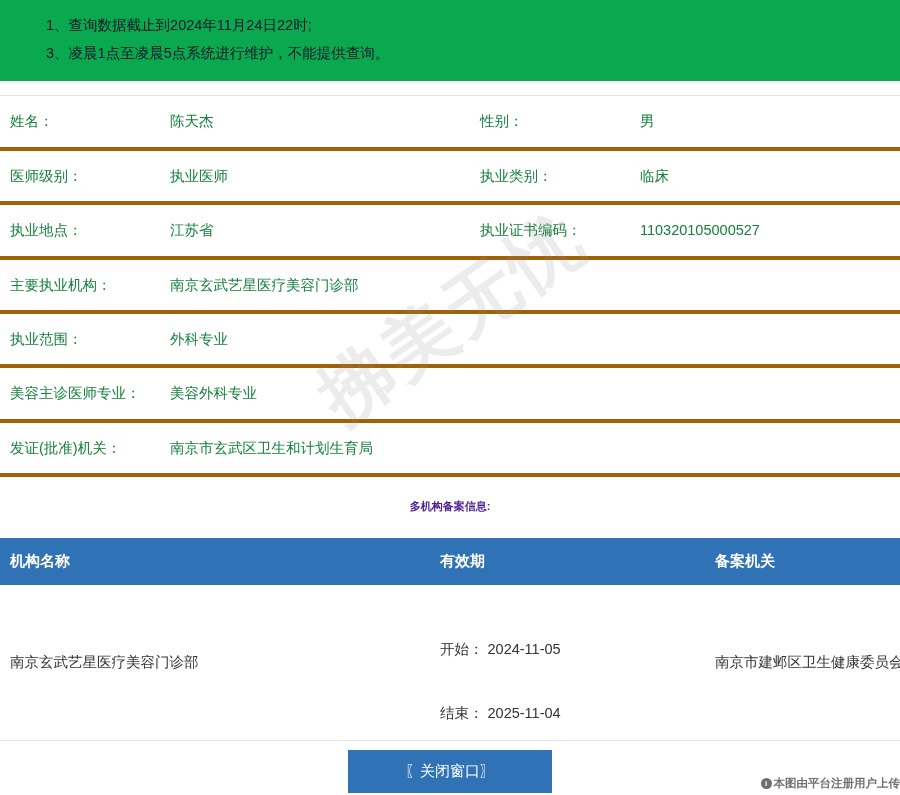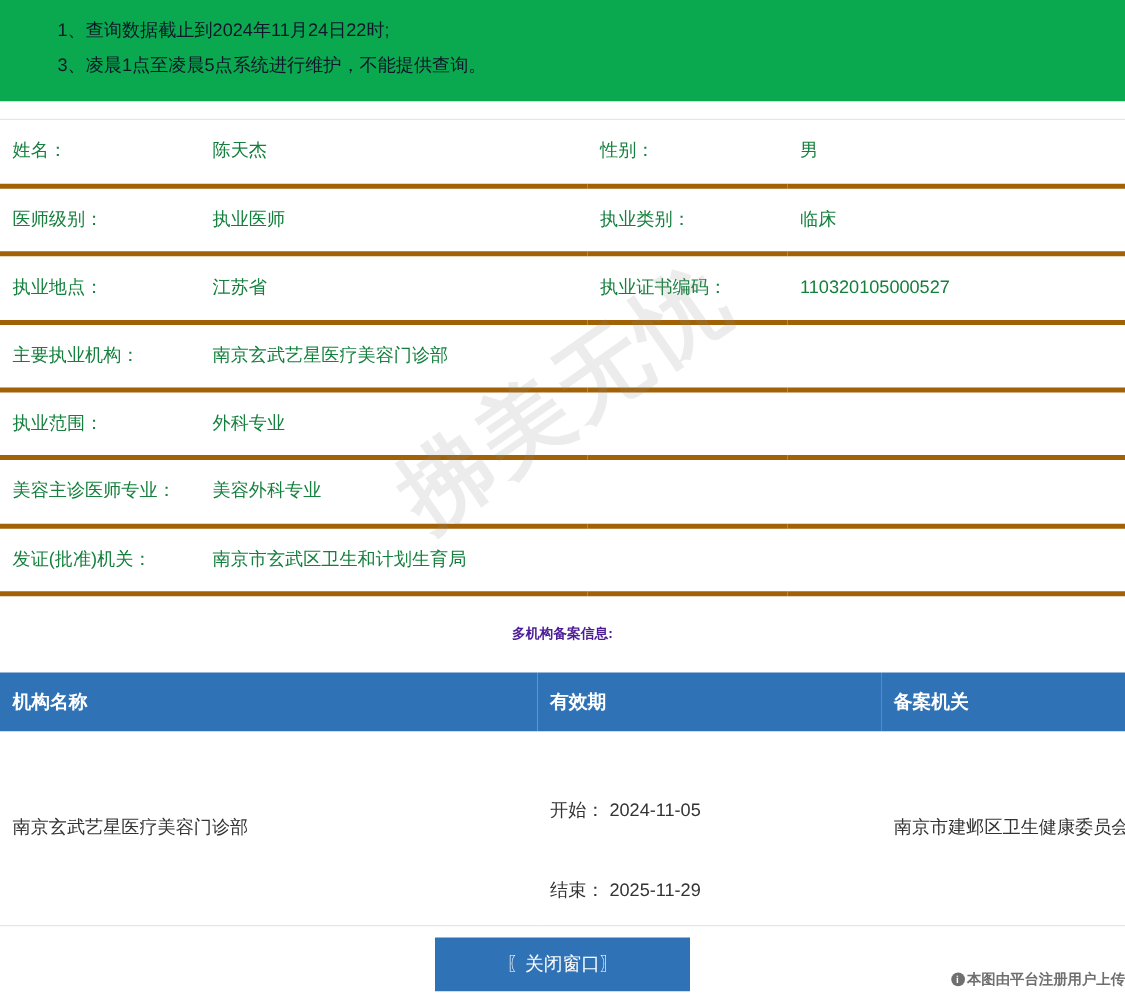--- a/index.html
+++ b/index.html
@@ -206,21 +206,21 @@
       <th>机构名称</th>
       <th>有效期</th>
       <th>备案机关</th>
     </tr>
   </thead>
   <tbody>
     <tr>
       <td>南京玄武艺星医疗美容门诊部</td>
       <td>
         <div class="date-line">开始： 2024-11-05</div>
-        <div class="date-line">结束： 2025-11-29</div>
+        <div class="date-line">结束： 2025-11-04</div>
       </td>
       <td>南京市建邺区卫生健康委员会</td>
     </tr>
   </tbody>
 </table>
 
 <div class="watermark">拂美无忧</div>
 
 <div class="btn-wrap">
   <button class="close-btn">〖关闭窗口〗</button>

